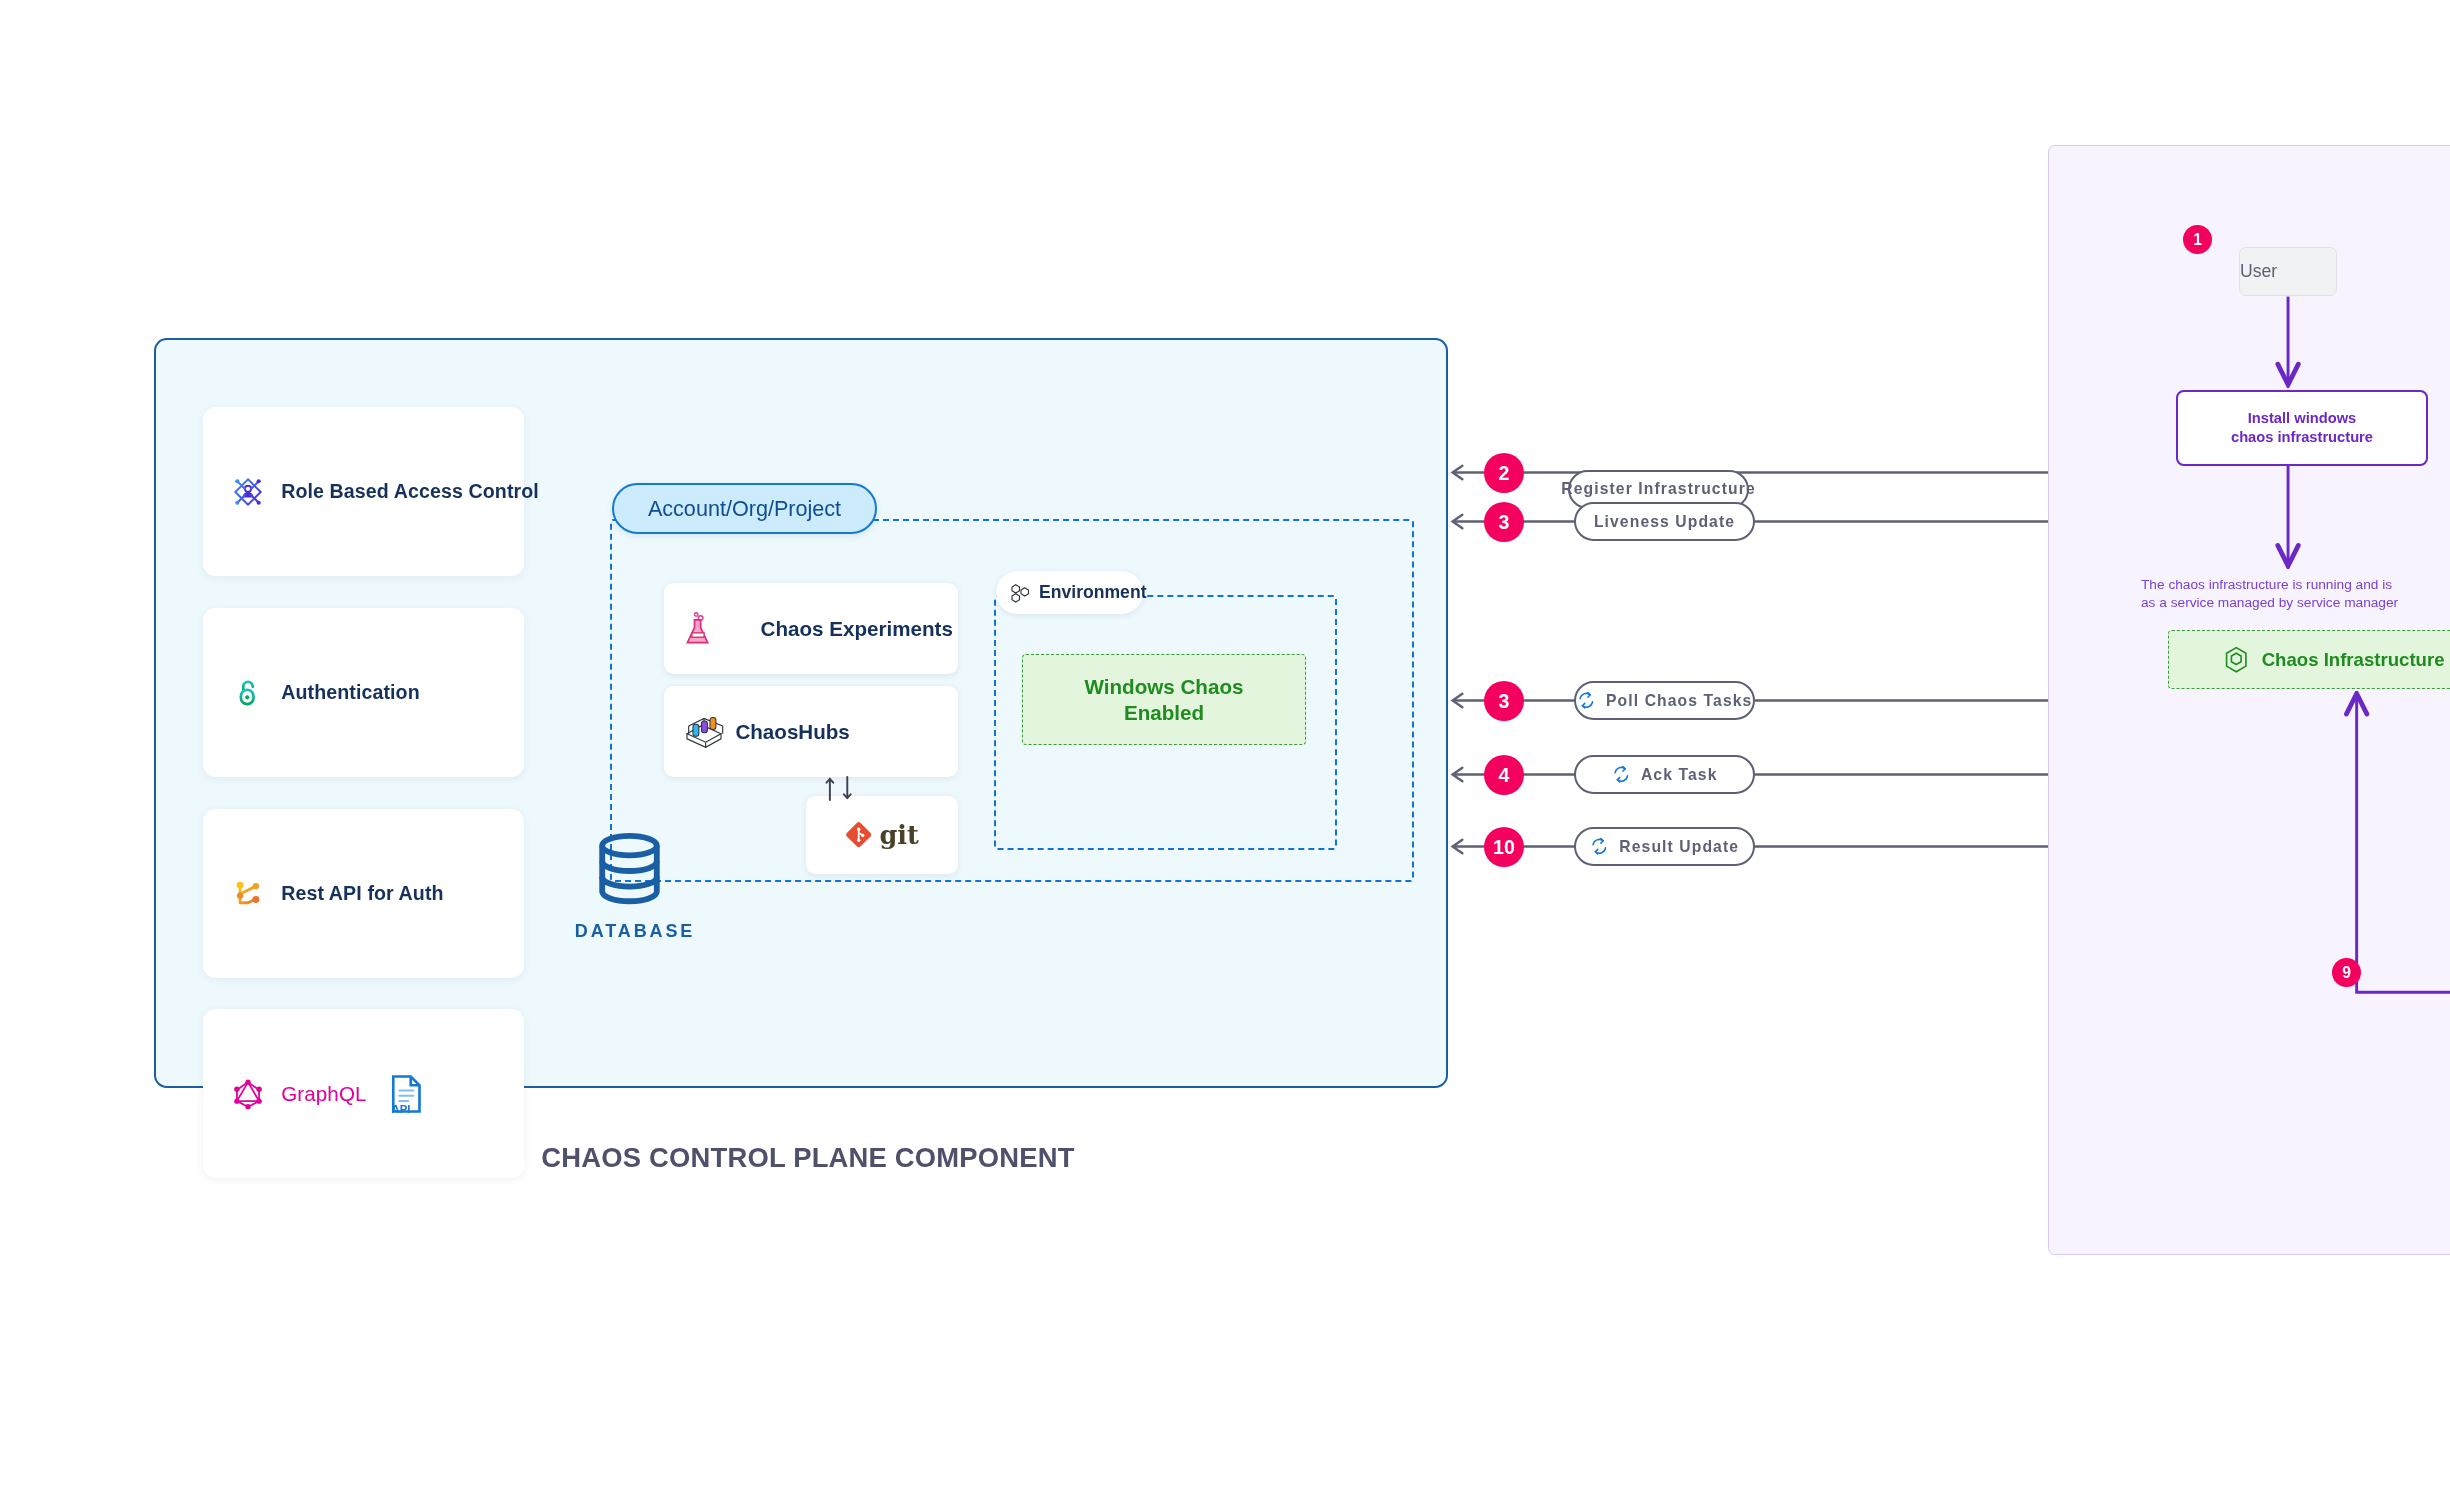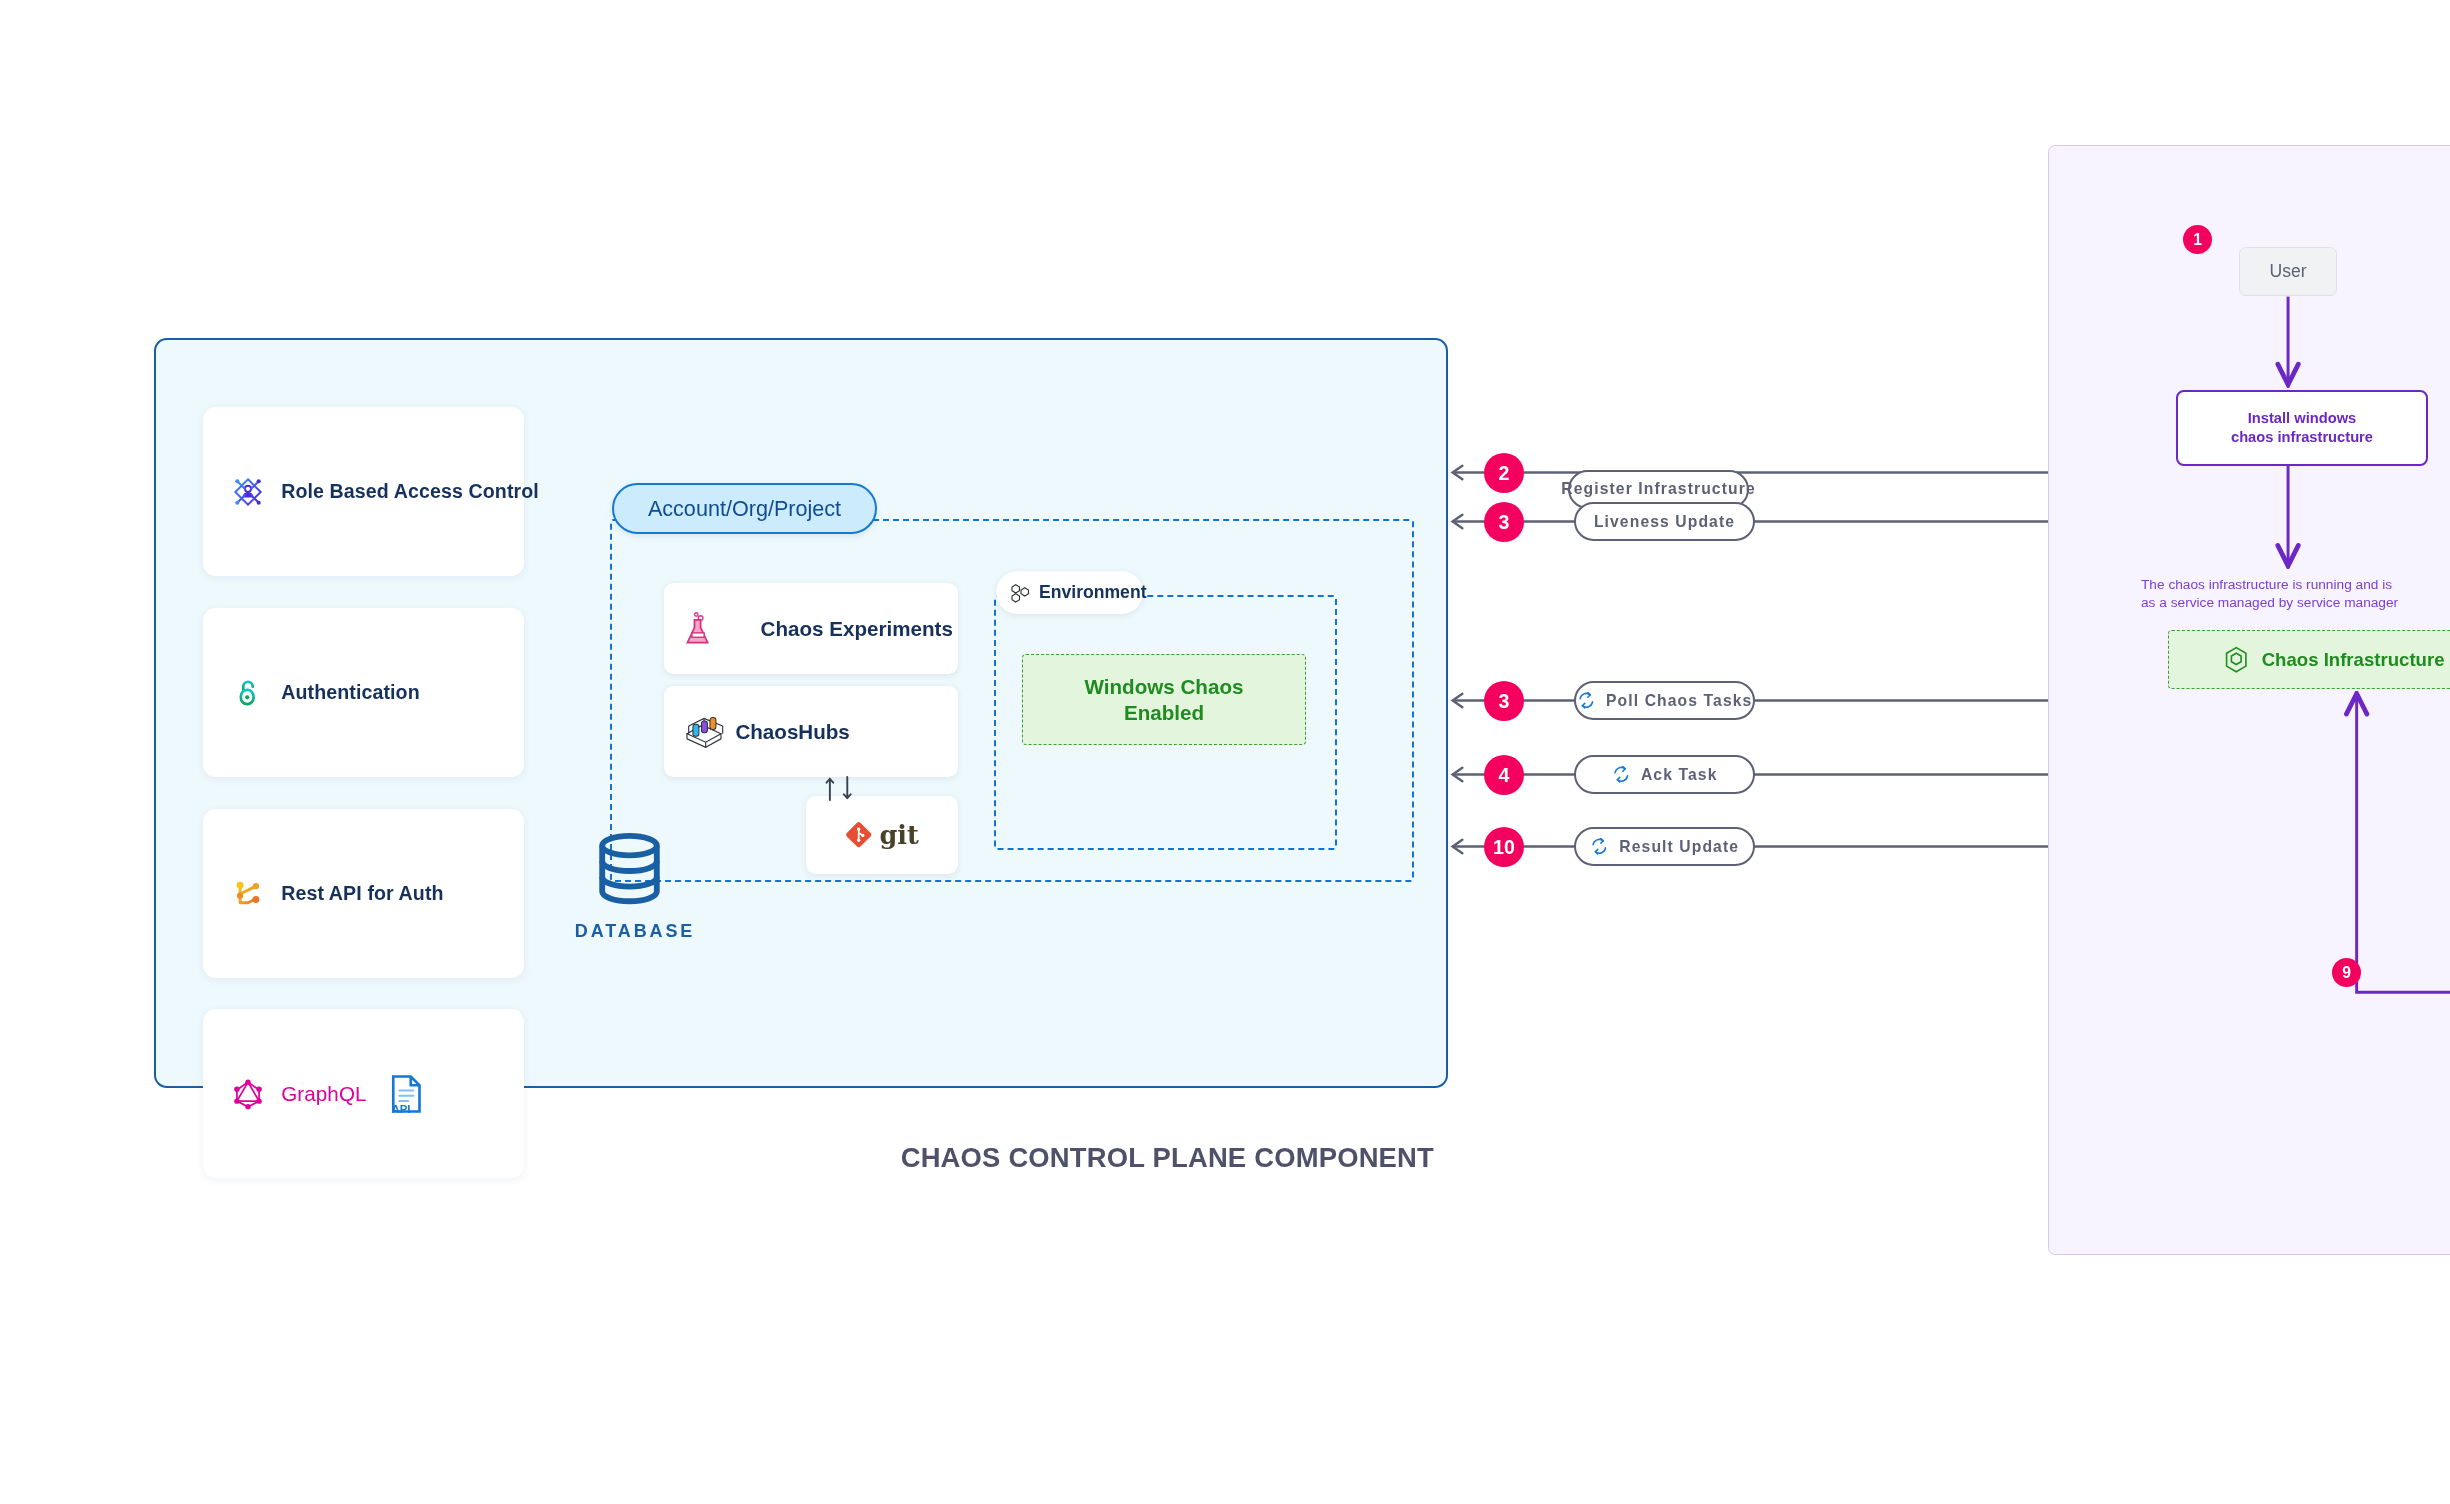--- a/index.html
+++ b/index.html
@@ -67,21 +67,21 @@
            background:#e3f6dd;border:1.5px dashed #3a9b3a;border-radius:4px;
            display:flex;flex-direction:column;align-items:center;justify-content:center;
            box-sizing:border-box;}
   #wce-box span{font-size:20.6px;font-weight:700;color:#1f8c20;line-height:1.25;text-align:center;}
 
   
   #db-icon{left:595px;top:833px;width:69px;height:78px;}
   #db-label{left:554px;top:921px;width:162px;text-align:center;
             font-size:18px;font-weight:700;letter-spacing:2.9px;color:#1a5fa4;}
 
-  #control-title{left:140px;top:1142px;width:1294px;text-align:right;
+  #control-title{left:161px;top:1142px;width:1294px;text-align:center;
      font-size:27.4px;font-weight:700;color:#4e5169;letter-spacing:0.2px;}
 
   
   .conn-row{position:absolute;height:39px;display:flex;align-items:center;}
   .conn-badge{position:absolute;width:40px;height:40px;border-radius:50%;
       background:#f4005f;color:#fff;display:flex;align-items:center;justify-content:center;
       font-size:19.6px;font-weight:700;top:0;}
   .conn-pill{position:absolute;height:39px;border:2px solid #5e6175;border-radius:21.6px;
       background:#fff;display:flex;align-items:center;justify-content:center;gap:10.8px;
       box-sizing:border-box;padding:0 16.7px;}
@@ -96,21 +96,21 @@
   .vbox{position:absolute;background:#fff;border:2.5px solid #6b28c4;border-radius:7.8px;
         display:flex;align-items:center;justify-content:center;box-sizing:border-box;}
   .vbox span{font-size:14.7px;font-weight:700;color:#6b28c4;text-align:center;line-height:1.3;}
   .note{position:absolute;font-size:13.7px;color:#7a3fd4;line-height:1.35;font-weight:400;}
   .badge{position:absolute;width:29px;height:29px;border-radius:50%;background:#f4005f;
         color:#fff;display:flex;align-items:center;justify-content:center;
         font-size:15.7px;font-weight:700;}
 
   #user-box{left:2239px;top:247px;width:98px;height:49px;background:#f1f2f4;
         border:1.5px solid #dfe1e6;border-radius:6.9px;display:flex;align-items:center;
-        justify-content:center;box-sizing:border-box;}
+        box-sizing:border-box;}
   #user-box span{font-size:17.6px;color:#5e6175;font-weight:400;}
   #badge1{left:2183px;top:225px;}
 
   #install-box{left:2176px;top:390px;width:252px;height:76px;}
   #install-box span{font-size:14.7px;}
 
   #note6{left:2141px;top:576px;width:353px;}
   #ci-box{left:2168px;top:630px;width:333px;height:59px;background:#e3f6dd;
         border:1.5px dashed #3a9b3a;border-radius:3.9px;display:flex;align-items:center;
         justify-content:center;gap:12.7px;box-sizing:border-box;}

